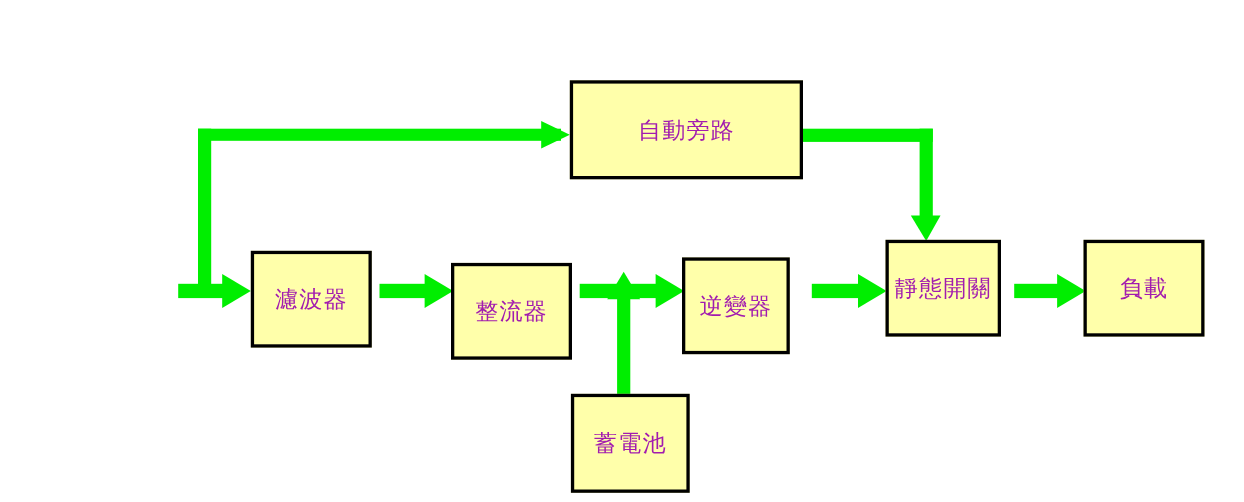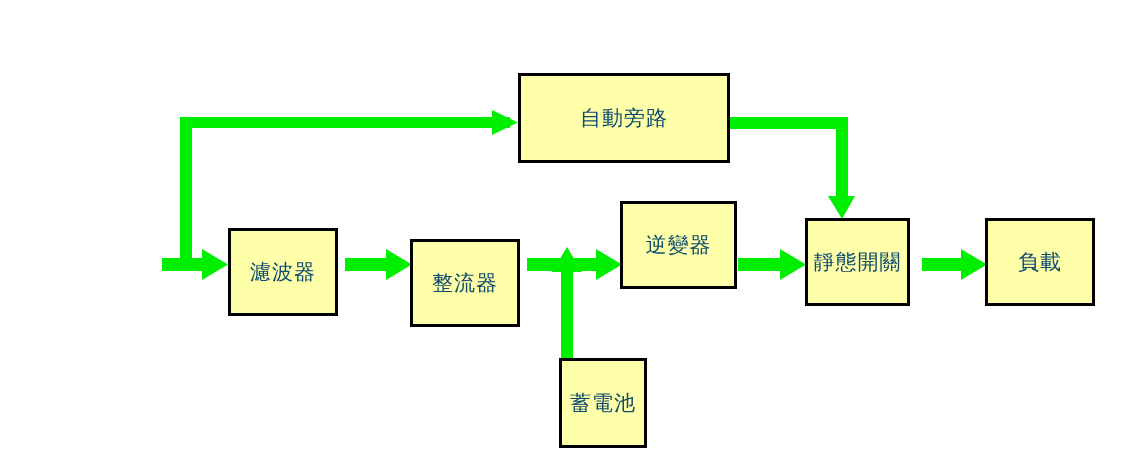--- a/index.html
+++ b/index.html
@@ -23,21 +23,21 @@
     background: #ffffaa;
     border: 3px solid #000000;
     display: flex;
     align-items: center;
     justify-content: center;
     z-index: 3;
   }
   .node-label {
     font-size: 21px;
     line-height: 1;
-    color: #0c4a6e;
+    color: #a21caf;
     letter-spacing: 1px;
     white-space: nowrap;
     font-family: "DejaVu Sans", "Liberation Sans", sans-serif;
   }
   .edge-layer {
     position: absolute;
     left: 0;
     top: 0;
     width: 1131px;
     height: 456px;
@@ -96,33 +96,33 @@
 
 
   <div class="node" style="left:228px; top:228px; width:110px; height:88px;">
     <span class="node-label">濾波器</span>
   </div>
 
   <div class="node" style="left:410px; top:218px; width:110px; height:88px;margin-top:21px;">
     <span class="node-label">整流器</span>
   </div>
 
-  <div class="node" style="left:620px; top:201px; width:117px; height:88px;">
+  <div class="node" style="left:620px; top:234px; width:98px; height:88px;">
     <span class="node-label">逆變器</span>
   </div>
 
   <div class="node" style="left:805px; top:218px; width:105px; height:88px;">
     <span class="node-label">靜態開關</span>
   </div>
 
   <div class="node" style="left:985px; top:218px; width:110px; height:88px;">
     <span class="node-label">負載</span>
   </div>
 
   <div class="node" style="left:518px; top:73px; width:212px; height:90px;">
     <span class="node-label">自動旁路</span>
   </div>
 
-  <div class="node" style="left:519px; top:358px; width:88px; height:90px;margin-left:40px;">
+  <div class="node" style="left:519px; top:358px; width:108px; height:90px;">
     <span class="node-label">蓄電池</span>
   </div>
 
 </div>
 
 </body></html>

